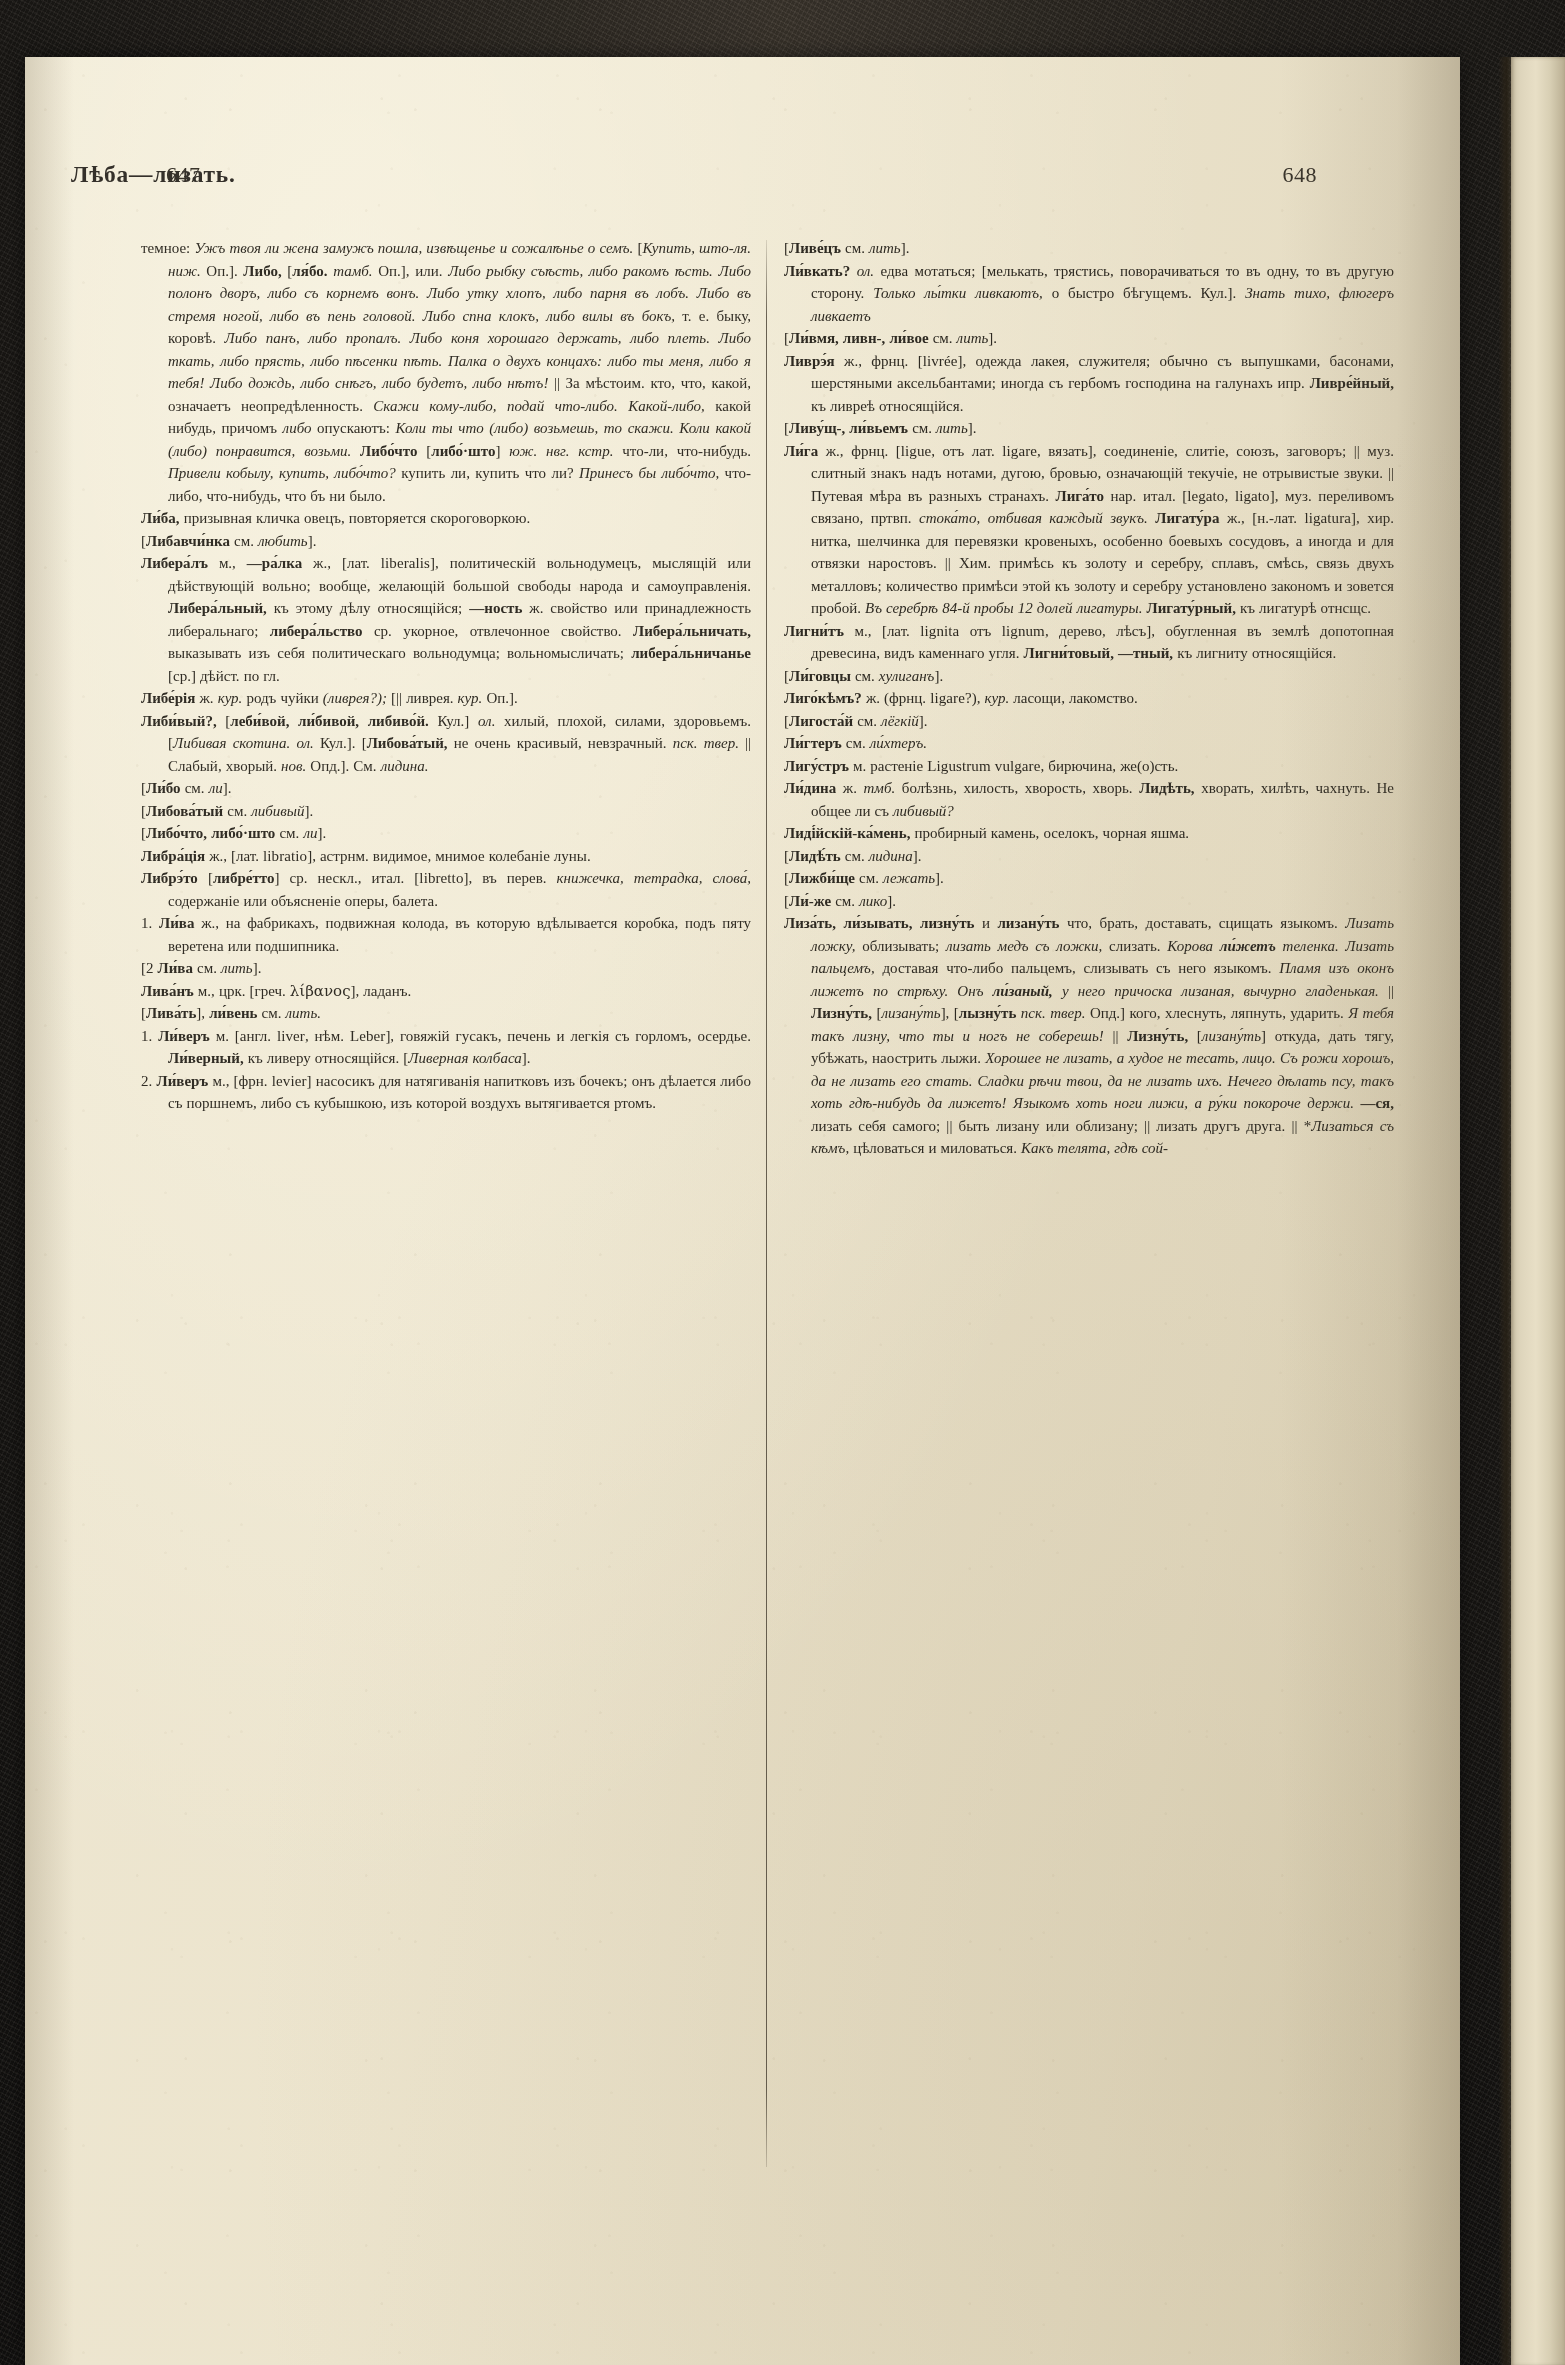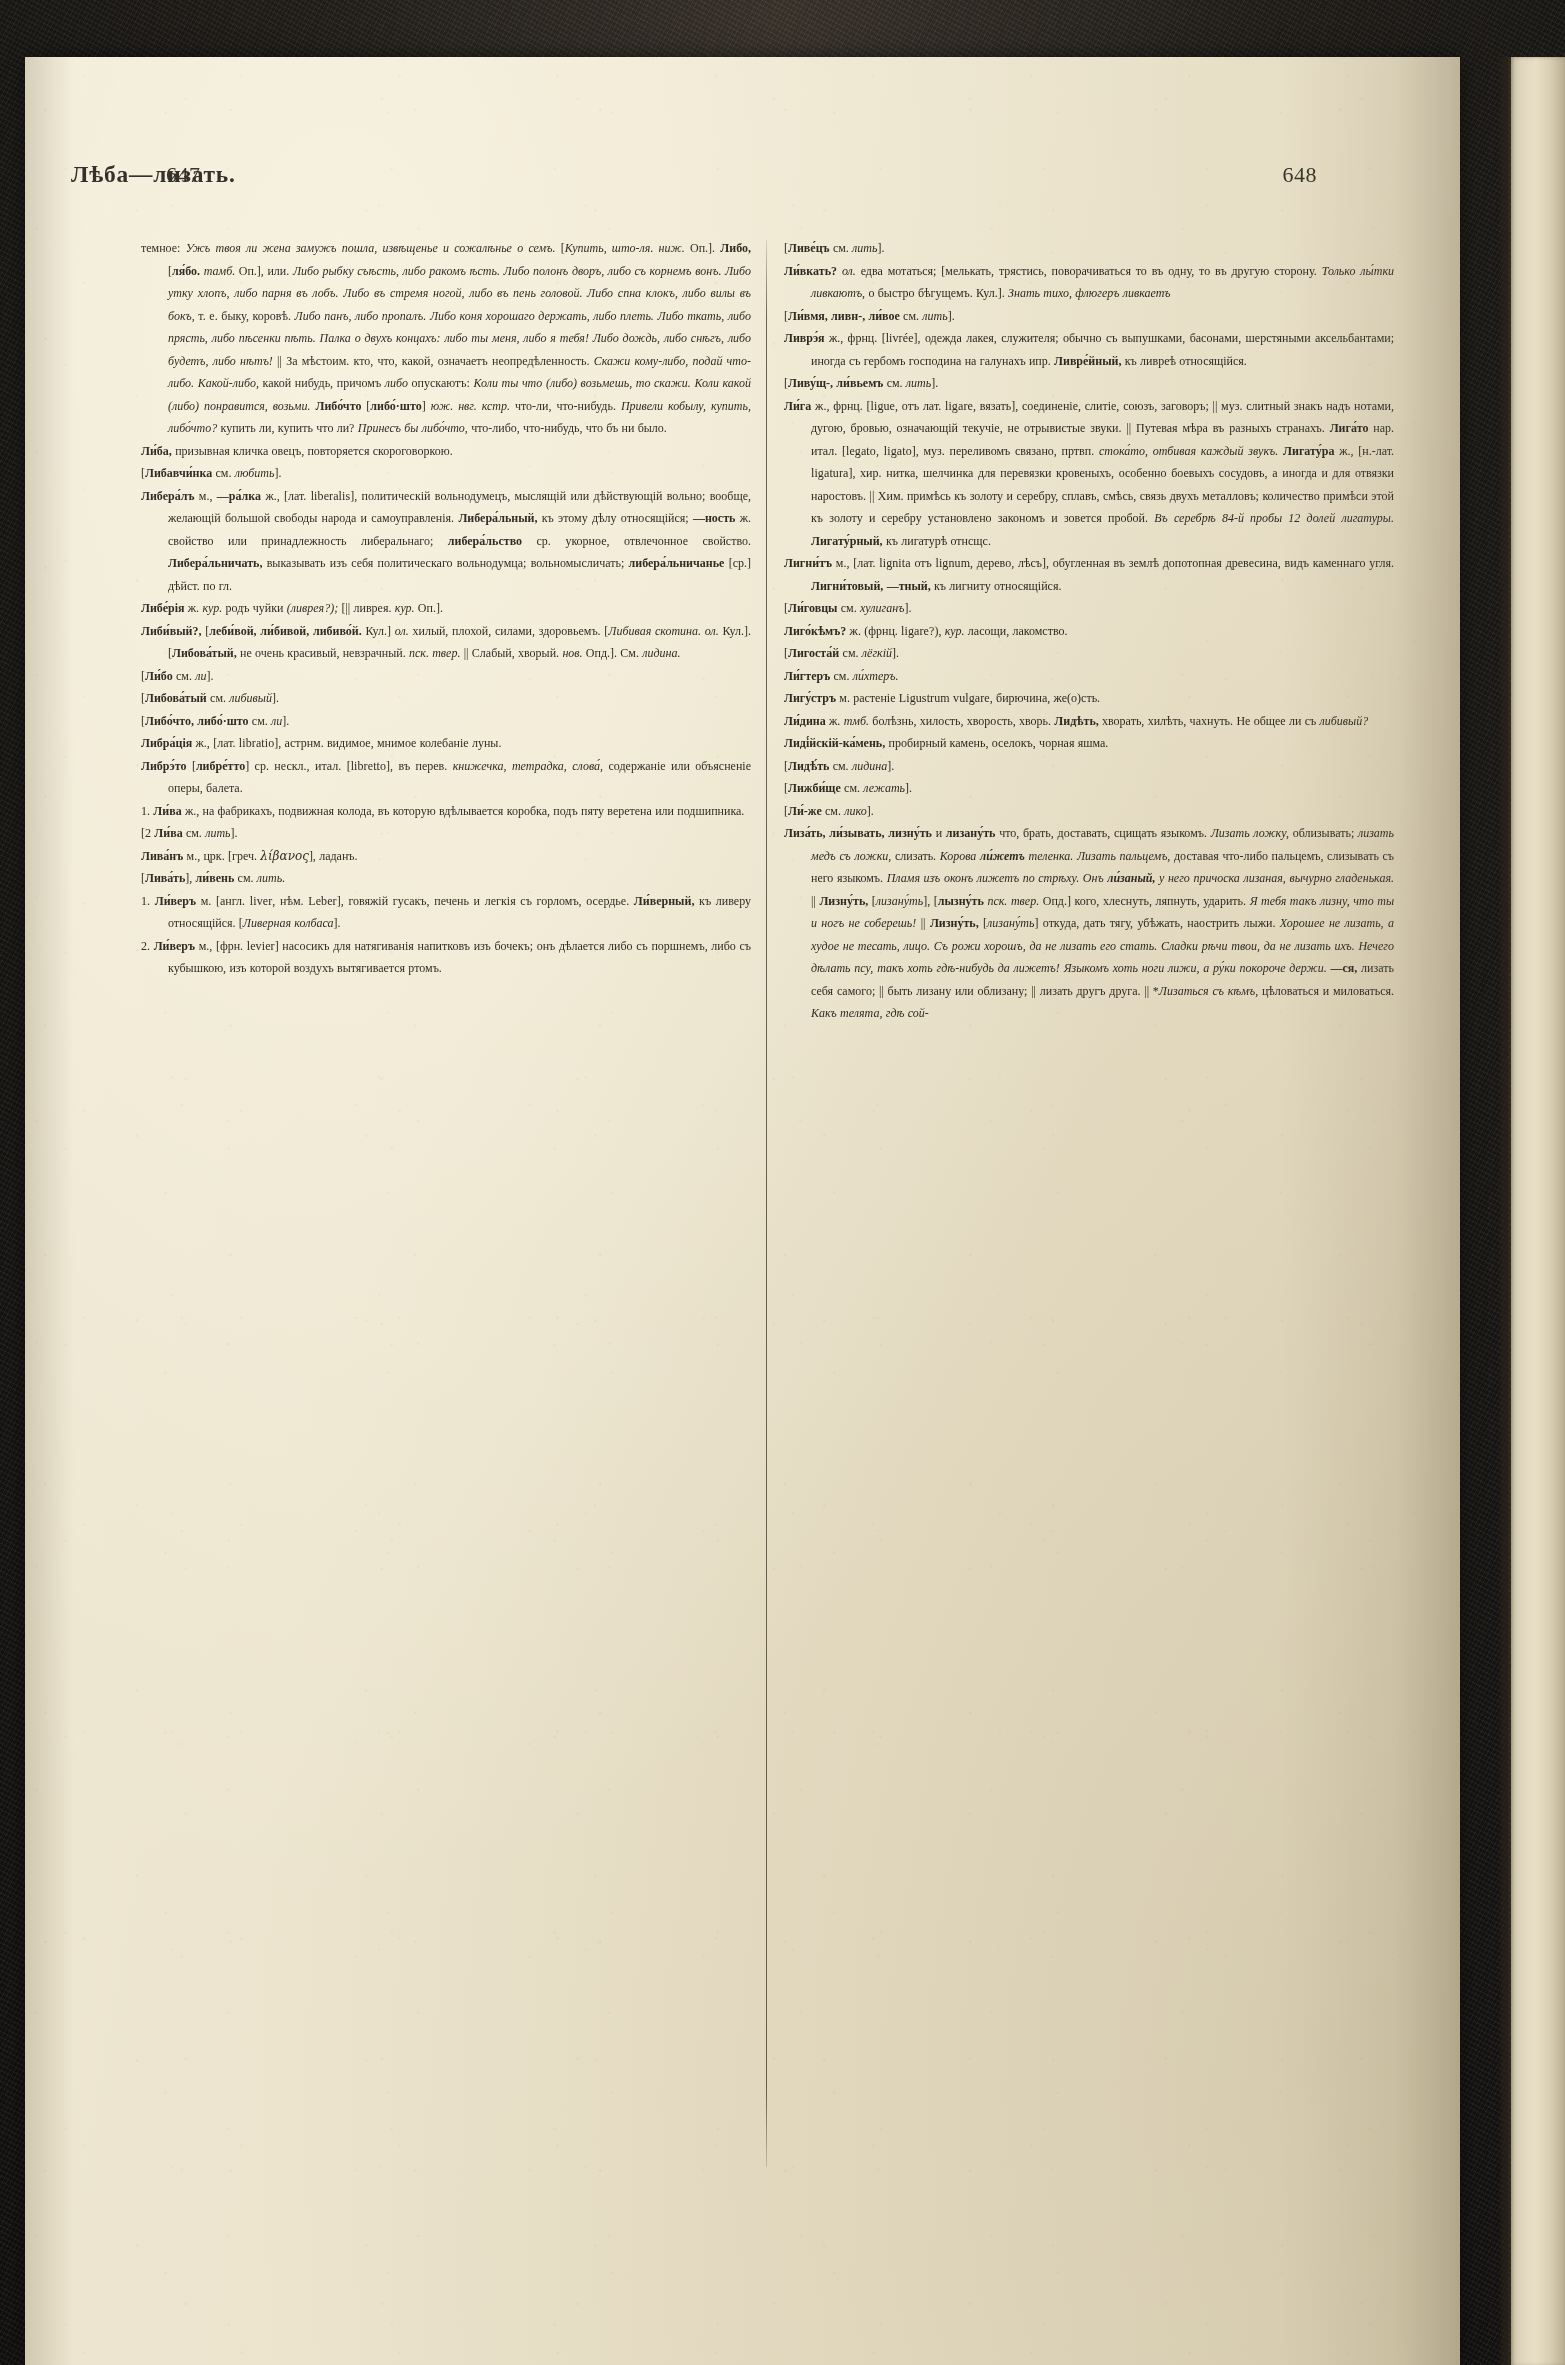--- a/index.html
+++ b/index.html
@@ -134,32 +134,32 @@
     bottom: 119px;
     width: 1.6px;
     background: linear-gradient(180deg,
        rgba(70,62,48,0.15) 0%, rgba(70,62,48,0.80) 4%,
        rgba(70,62,48,0.80) 96%, rgba(70,62,48,0.20) 100%);
   }
 
   
   .entry {
     color: #302c24;
-    font-size: 12px;
+    font-size: 15px;
     line-height: 22.5px;
     text-align: justify;
     text-justify: inter-word;
     margin: 0 0 0 0;
     padding-left: 27px;
     text-indent: -27px;
     hyphens: manual;
     word-spacing: 0.3px;
   }
   .lat  { font-style: normal; letter-spacing: 0.1px; }
-  .gk   { font-style: italic; font-family: "DejaVu Serif", serif; margin-top: 41px; }
+  .gk   { font-family: "DejaVu Serif", serif; margin-top: 41px; }
   
   #column-left  .entry { color: #312d25; }
   #column-right .entry { color: #2e2a22; }
 
   
   #curl-shade {
     position: absolute;
     top: 0; right: 0;
     width: 180px; height: 100%;
     background: linear-gradient(90deg, rgba(120,104,74,0) 0%, rgba(120,104,74,0.13) 65%, rgba(98,84,58,0.30) 100%);

